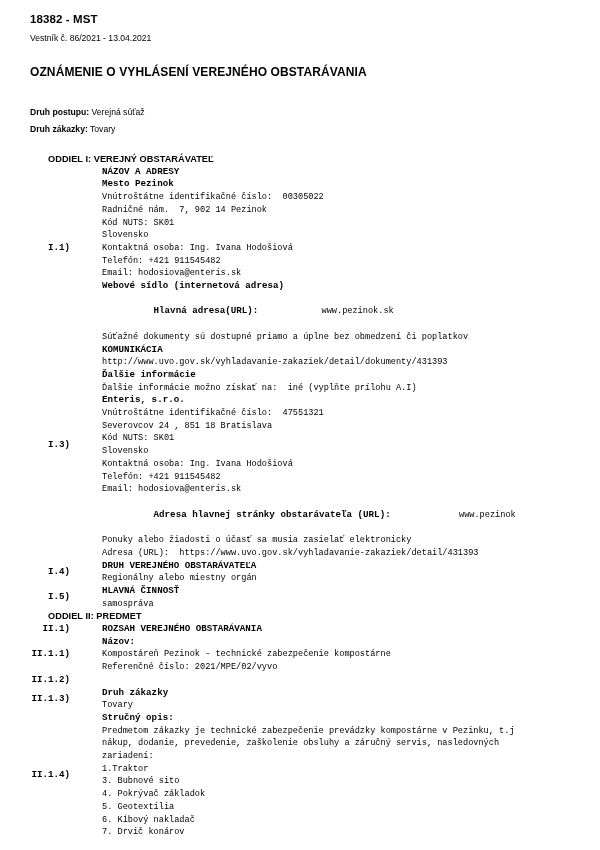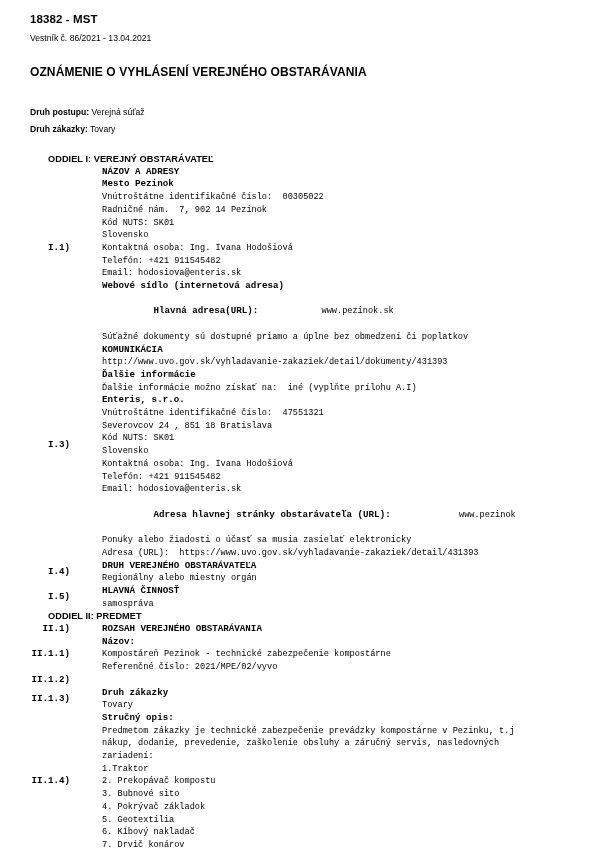--- a/index.html
+++ b/index.html
@@ -231,21 +231,20 @@
       </div>
     </div>
 
     <div class="clause">
       <div class="clause-num">II.1.4)</div>
       <div class="clause-body">
         <div class="ln bhead">Stručný opis:</div>
         <div class="ln para">Predmetom zákazky je technické zabezpečenie prevádzky kompostárne v Pezinku, t.j. nákup, dodanie, prevedenie, zaškolenie obsluhy a záručný servis, nasledovných zariadení:</div>
         <div>
           <div class="ln">1.Traktor</div>
-          <div class="ln">2. Prekopávač kompostu</div>
           <div class="ln">3. Bubnové sito</div>
           <div class="ln">4. Pokrývač základok</div>
           <div class="ln">5. Geotextília</div>
           <div class="ln">6. Kĺbový nakladač</div>
           <div class="ln">7. Drvič konárov</div>
 
         </div>
       </div>
     </div>
 

